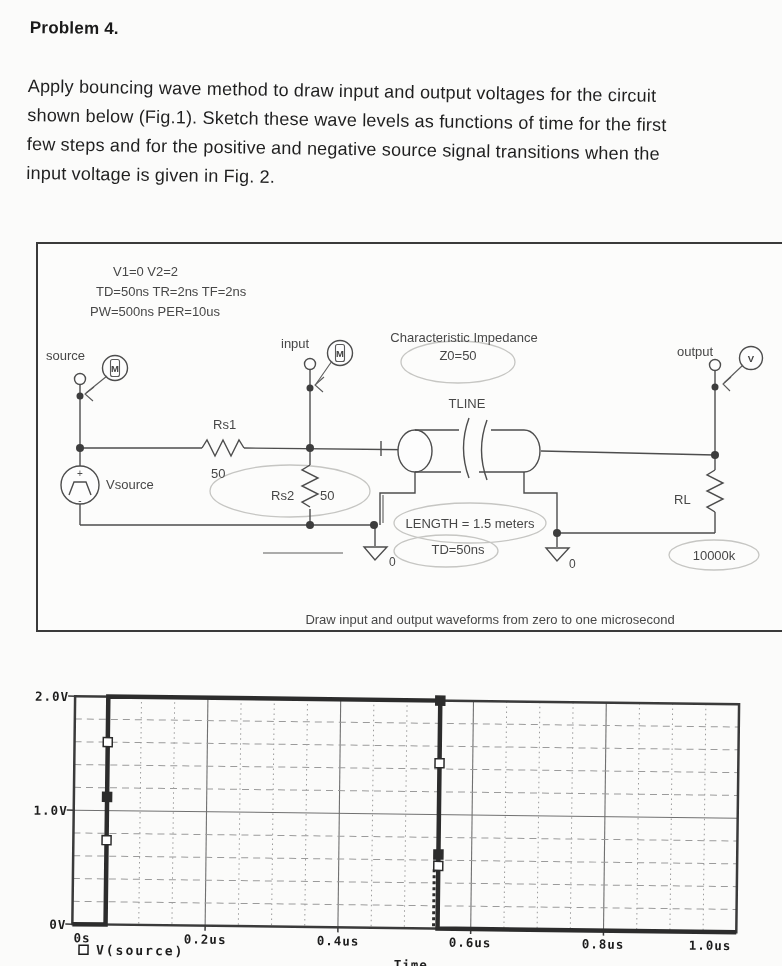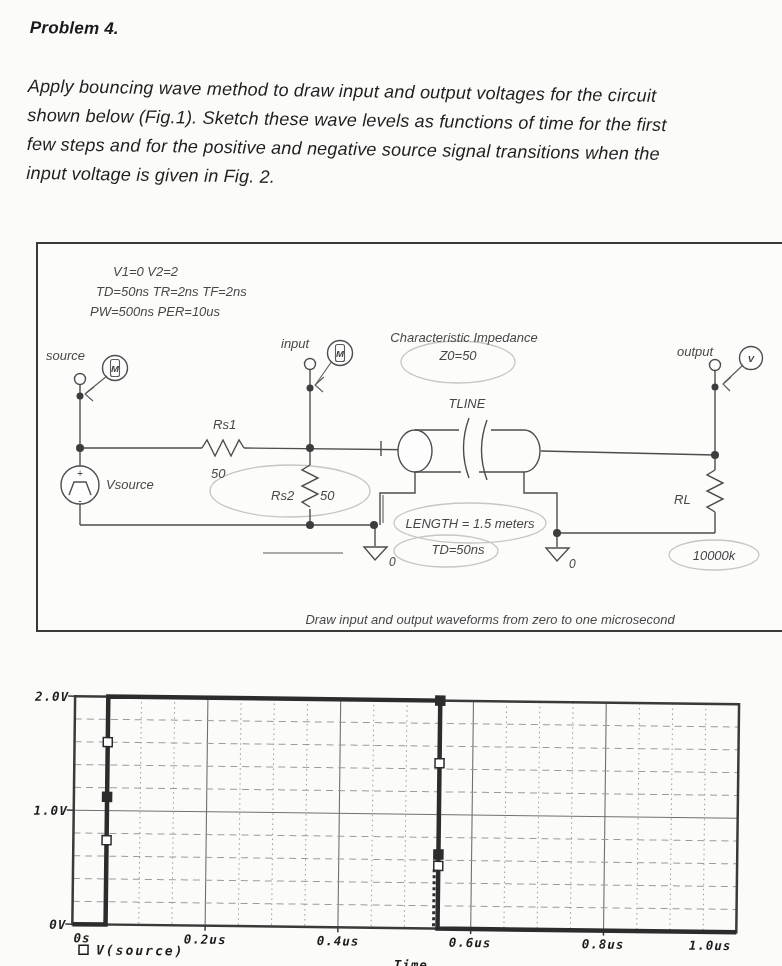--- a/index.html
+++ b/index.html
@@ -1,18 +1,18 @@
 <!DOCTYPE html>
 <html><head>
 <meta charset="utf-8">
 <style>
   html,body{margin:0;padding:0;}
   body{width:782px;height:966px;overflow:hidden;background:#fbfbfa;
        font-family:"Liberation Sans",sans-serif;position:relative;}
-  .page{position:absolute;inset:0;font-style:italic;}
+  .page{position:absolute;inset:0;}
   .title{position:absolute;left:30px;top:18px;font-size:17px;font-weight:bold;
          color:#1a1a1a;transform:rotate(0.7deg);transform-origin:left top;letter-spacing:0.2px;}
   .para{position:absolute;left:28px;top:72px;width:740px;color:#1f1f1f;
         font-size:18px;letter-spacing:0.2px;line-height:29px;white-space:nowrap;
         transform:rotate(0.9deg);transform-origin:left top;}
   .figbox{position:absolute;left:36px;top:242px;width:744px;height:386px;
           border:2px solid #3a3a3a;background:#fcfcfb;}
   .figbox svg{position:absolute;left:0;top:0;}
   .circ-line{stroke:#4d4d4d;stroke-width:1.4;fill:none;}
   .circ-thin{stroke:#5a5a5a;stroke-width:1.1;fill:none;}

